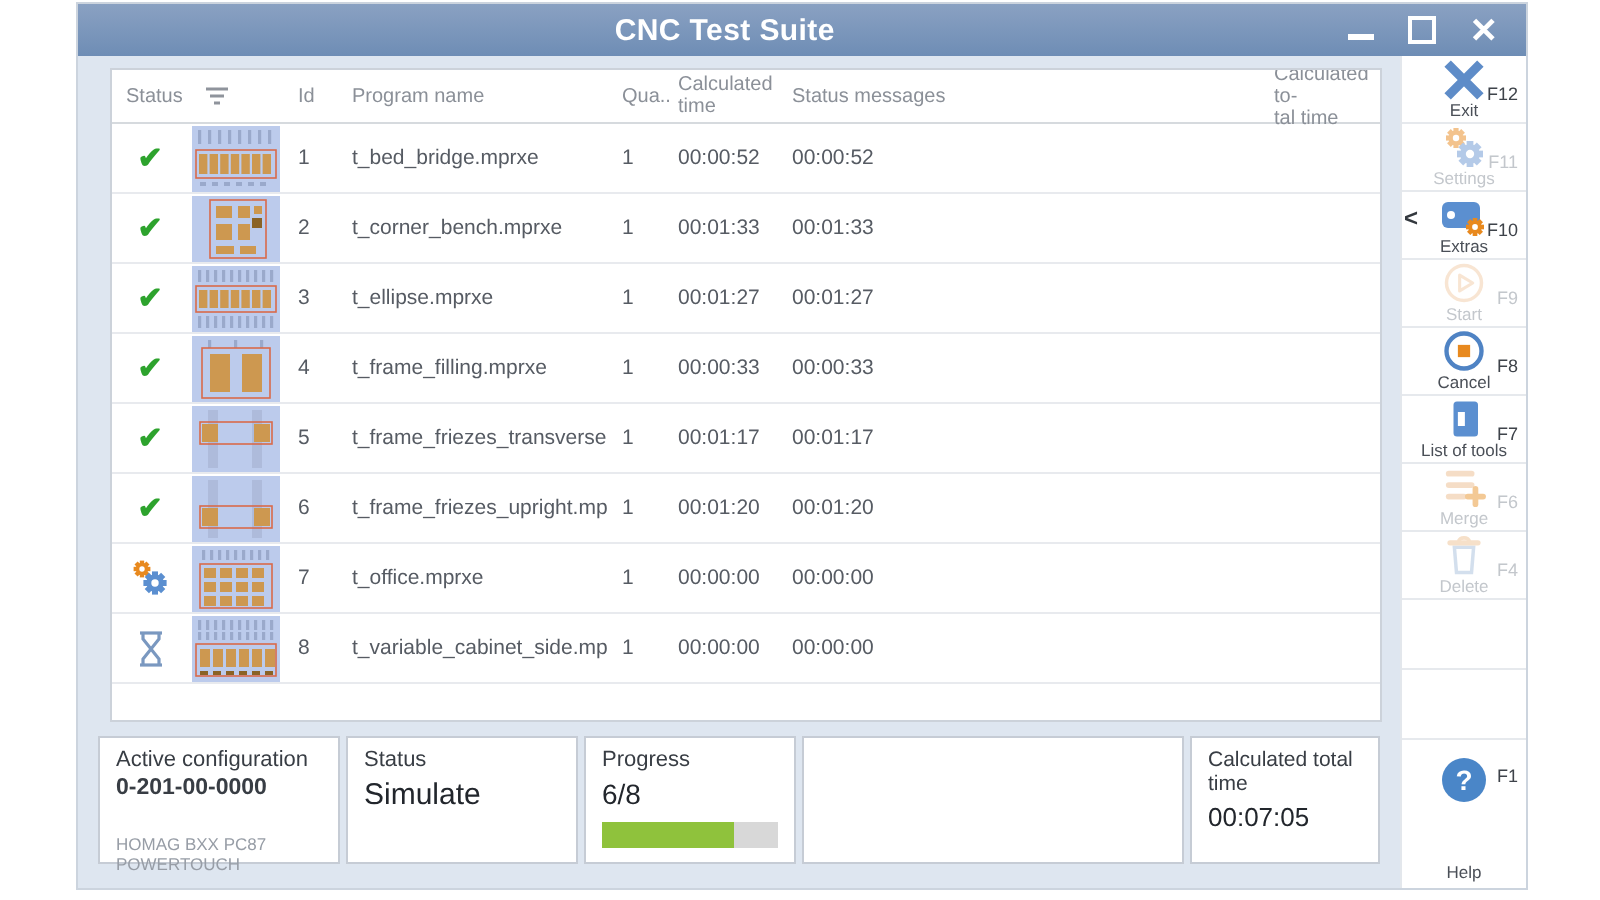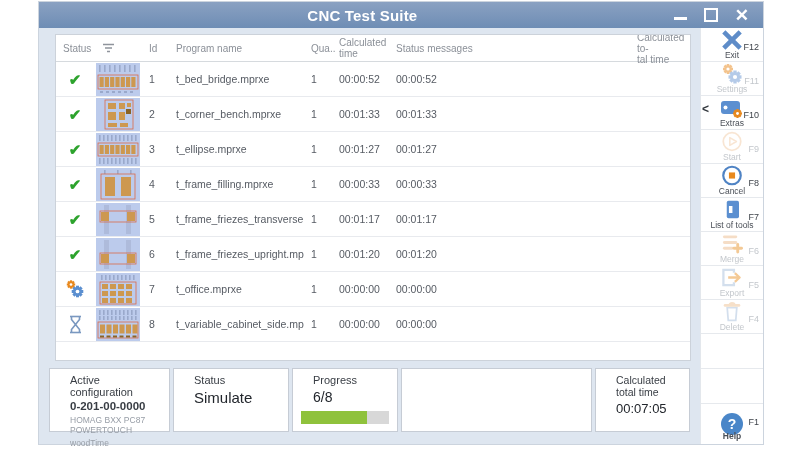--- a/index.html
+++ b/index.html
@@ -29,43 +29,43 @@
   .filter{margin-left:11px;display:inline-flex;}
   .trow{display:flex;align-items:center;height:34px;border-bottom:1px solid #e8eaee;
         font-size:10.5px;color:#565b63;}
   .c{box-sizing:border-box;padding-left:7px;overflow:hidden;white-space:nowrap;}
   .c-status{width:38px;padding:0;display:flex;justify-content:center;align-items:center;}
   .c-thumb{width:48px;padding:0;display:flex;justify-content:center;align-items:center;}
   .c-id{width:27px}.c-name{width:135px}.c-qty{width:28px}.c-time{width:57px}.c-total{width:60px}.c-msg{flex:1}
   .chk{color:#2da32d;font-size:15px;font-weight:bold;line-height:1;}
   
   .footerbar{position:absolute;left:10px;top:340px;width:641px;height:64px;display:flex;gap:3px;}
-  .fcell{box-sizing:border-box;background:#fff;border:1px solid #c6ccd5;padding:5px 20px;position:relative;}
+  .fcell{box-sizing:border-box;background:#fff;border:1px solid #c6ccd5;padding:5px 8px;position:relative;}
   .fc1{width:121px}.fc2{width:116px}.fc3{width:106px}.fc4{flex:1}.fc5{width:95px}
   .flabel{font-size:11px;color:#383d44;}
   .fvalue{font-size:15px;color:#22262c;margin-top:3px;}
   .fcode{font-size:11.5px;color:#383d44;margin-top:2px;font-weight:bold;}
-  .fsmall{font-size:8.5px;color:#979da6;margin-top:3px;}
+  .fsmall{font-size:8.5px;color:#979da6;margin-top:17px;}
   .fc5 .flabel{font-size:10.5px}.fc5 .fvalue{font-size:13px}
   .pbar{position:absolute;left:8px;right:8px;bottom:7px;height:13px;background:#d8d8d8;}
   .pfill{height:100%;background:#8fc23c;width:0;}
   
   .sidebar{position:relative;width:62px;background:#fff;border-left:1px solid #e3e7ec;
            display:flex;flex-direction:column;}
   .sb-section{position:relative;height:33px;border-bottom:1px solid #e6e9ed;flex:0 0 auto;}
   .sb-section.spacer{height:34px;}
   .sb-section.tall{flex:1;border-bottom:none;}
   .sb-icon{position:absolute;left:50%;top:1px;transform:translateX(-50%);width:28px;height:21px;
            display:flex;justify-content:center;align-items:center;}
   .tall .sb-icon{top:9px;}
   .sb-key{position:absolute;top:14px;right:4px;font-size:9px;color:#3e434a;}
   .tall .sb-key{top:13px;}
   .sb-label{position:absolute;bottom:1px;left:-4px;right:-4px;text-align:center;font-size:8.5px;
             color:#4a4f57;white-space:nowrap;}
-  .tall .sb-label{bottom:3px;font-weight:bold;}
+  .tall .sb-label{bottom:3px;}
   .disabled .sb-key,.disabled .sb-label{color:#c3c7cc;}
   .disabled .sb-icon{opacity:.5;}
   .sb-chevron{position:absolute;left:1px;top:7px;font-size:12px;font-weight:bold;color:#33383e;line-height:1;}
 </style>
 </head>
 <body>
 
 <div class="stage">
   <div class="app">
 
@@ -523,30 +523,20 @@
                   <path d="M18 12 V20"></path>
                   <path d="M14 16 H22"></path>
                 </g>
               </svg>
             </span>
             <span class="sb-key">F6</span>
             <span class="sb-label">Merge</span>
           </div>
           <div class="sb-section disabled">
             <span class="sb-icon">
-              <svg width="24" height="21" viewBox="0 0 24 22">
-                <path d="M14 6 V3 H3 V19 H14 V16" fill="none" stroke="#a9c0dc" stroke-width="2.4"></path>
-                <path d="M8 11 H19 M15 6.5 L20 11 L15 15.5" fill="none" stroke="#e8942e" stroke-width="2.4" stroke-linejoin="round"></path>
-              </svg>
-            </span>
-            <span class="sb-key">F5</span>
-            <span class="sb-label">Export</span>
-          </div>
-          <div class="sb-section disabled">
-            <span class="sb-icon">
               <svg width="22" height="21" viewBox="0 0 24 24">
                 <path d="M6.5 7.5 H17.5 L16.3 22 H7.7 Z" fill="none" stroke="#a9c0dc" stroke-width="2"></path>
                 <path d="M4 5 H20" stroke="#eec294" stroke-width="3" stroke-linecap="round"></path>
                 <path d="M9 4.5 C9 1.5 15 1.5 15 4.5" fill="none" stroke="#eec294" stroke-width="2.2"></path>
               </svg>
             </span>
             <span class="sb-key">F4</span>
             <span class="sb-label">Delete</span>
           </div>
           <div class="sb-section spacer"></div>

